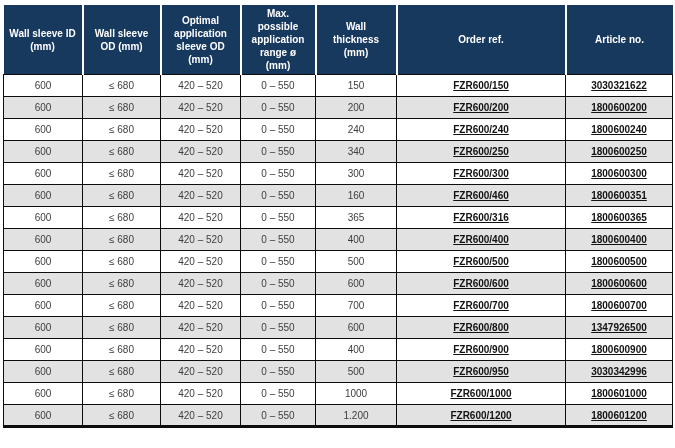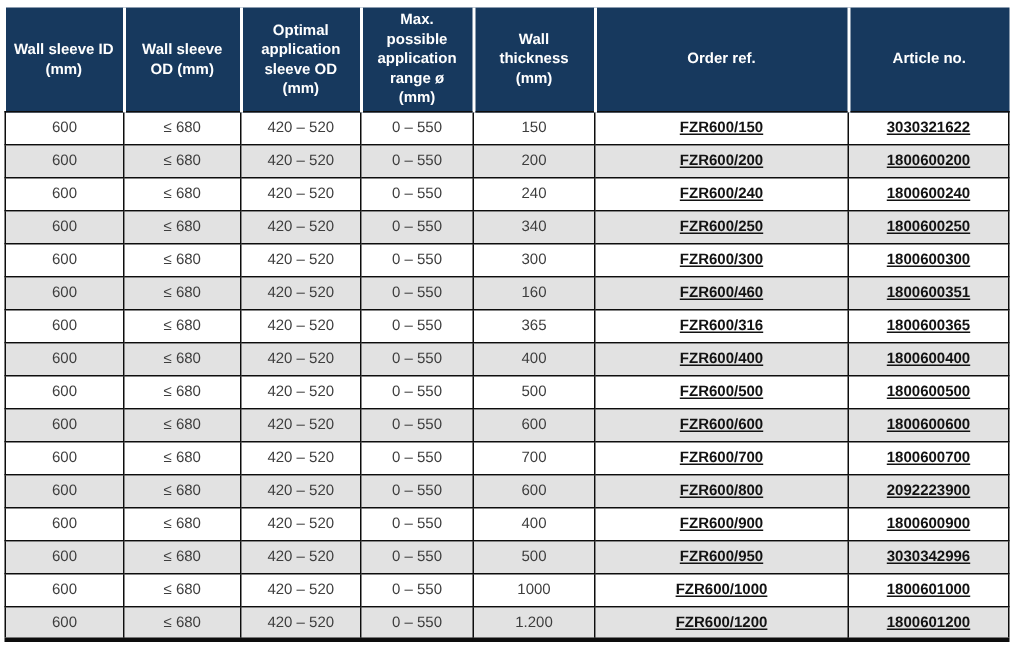--- a/index.html
+++ b/index.html
@@ -193,21 +193,21 @@
           <td class="bold">FZR600/700</td>
           <td class="bold">1800600700</td>
         </tr>
         <tr class="alt">
           <td>600</td>
           <td>≤ 680</td>
           <td>420 – 520</td>
           <td>0 – 550</td>
           <td>600</td>
           <td class="bold">FZR600/800</td>
-          <td class="bold">2092223900</td>
+          <td class="bold">1347926500</td>
         </tr>
         <tr>
           <td>600</td>
           <td>≤ 680</td>
           <td>420 – 520</td>
           <td>0 – 550</td>
           <td>400</td>
           <td class="bold">FZR600/900</td>
           <td class="bold">1800600900</td>
         </tr>

